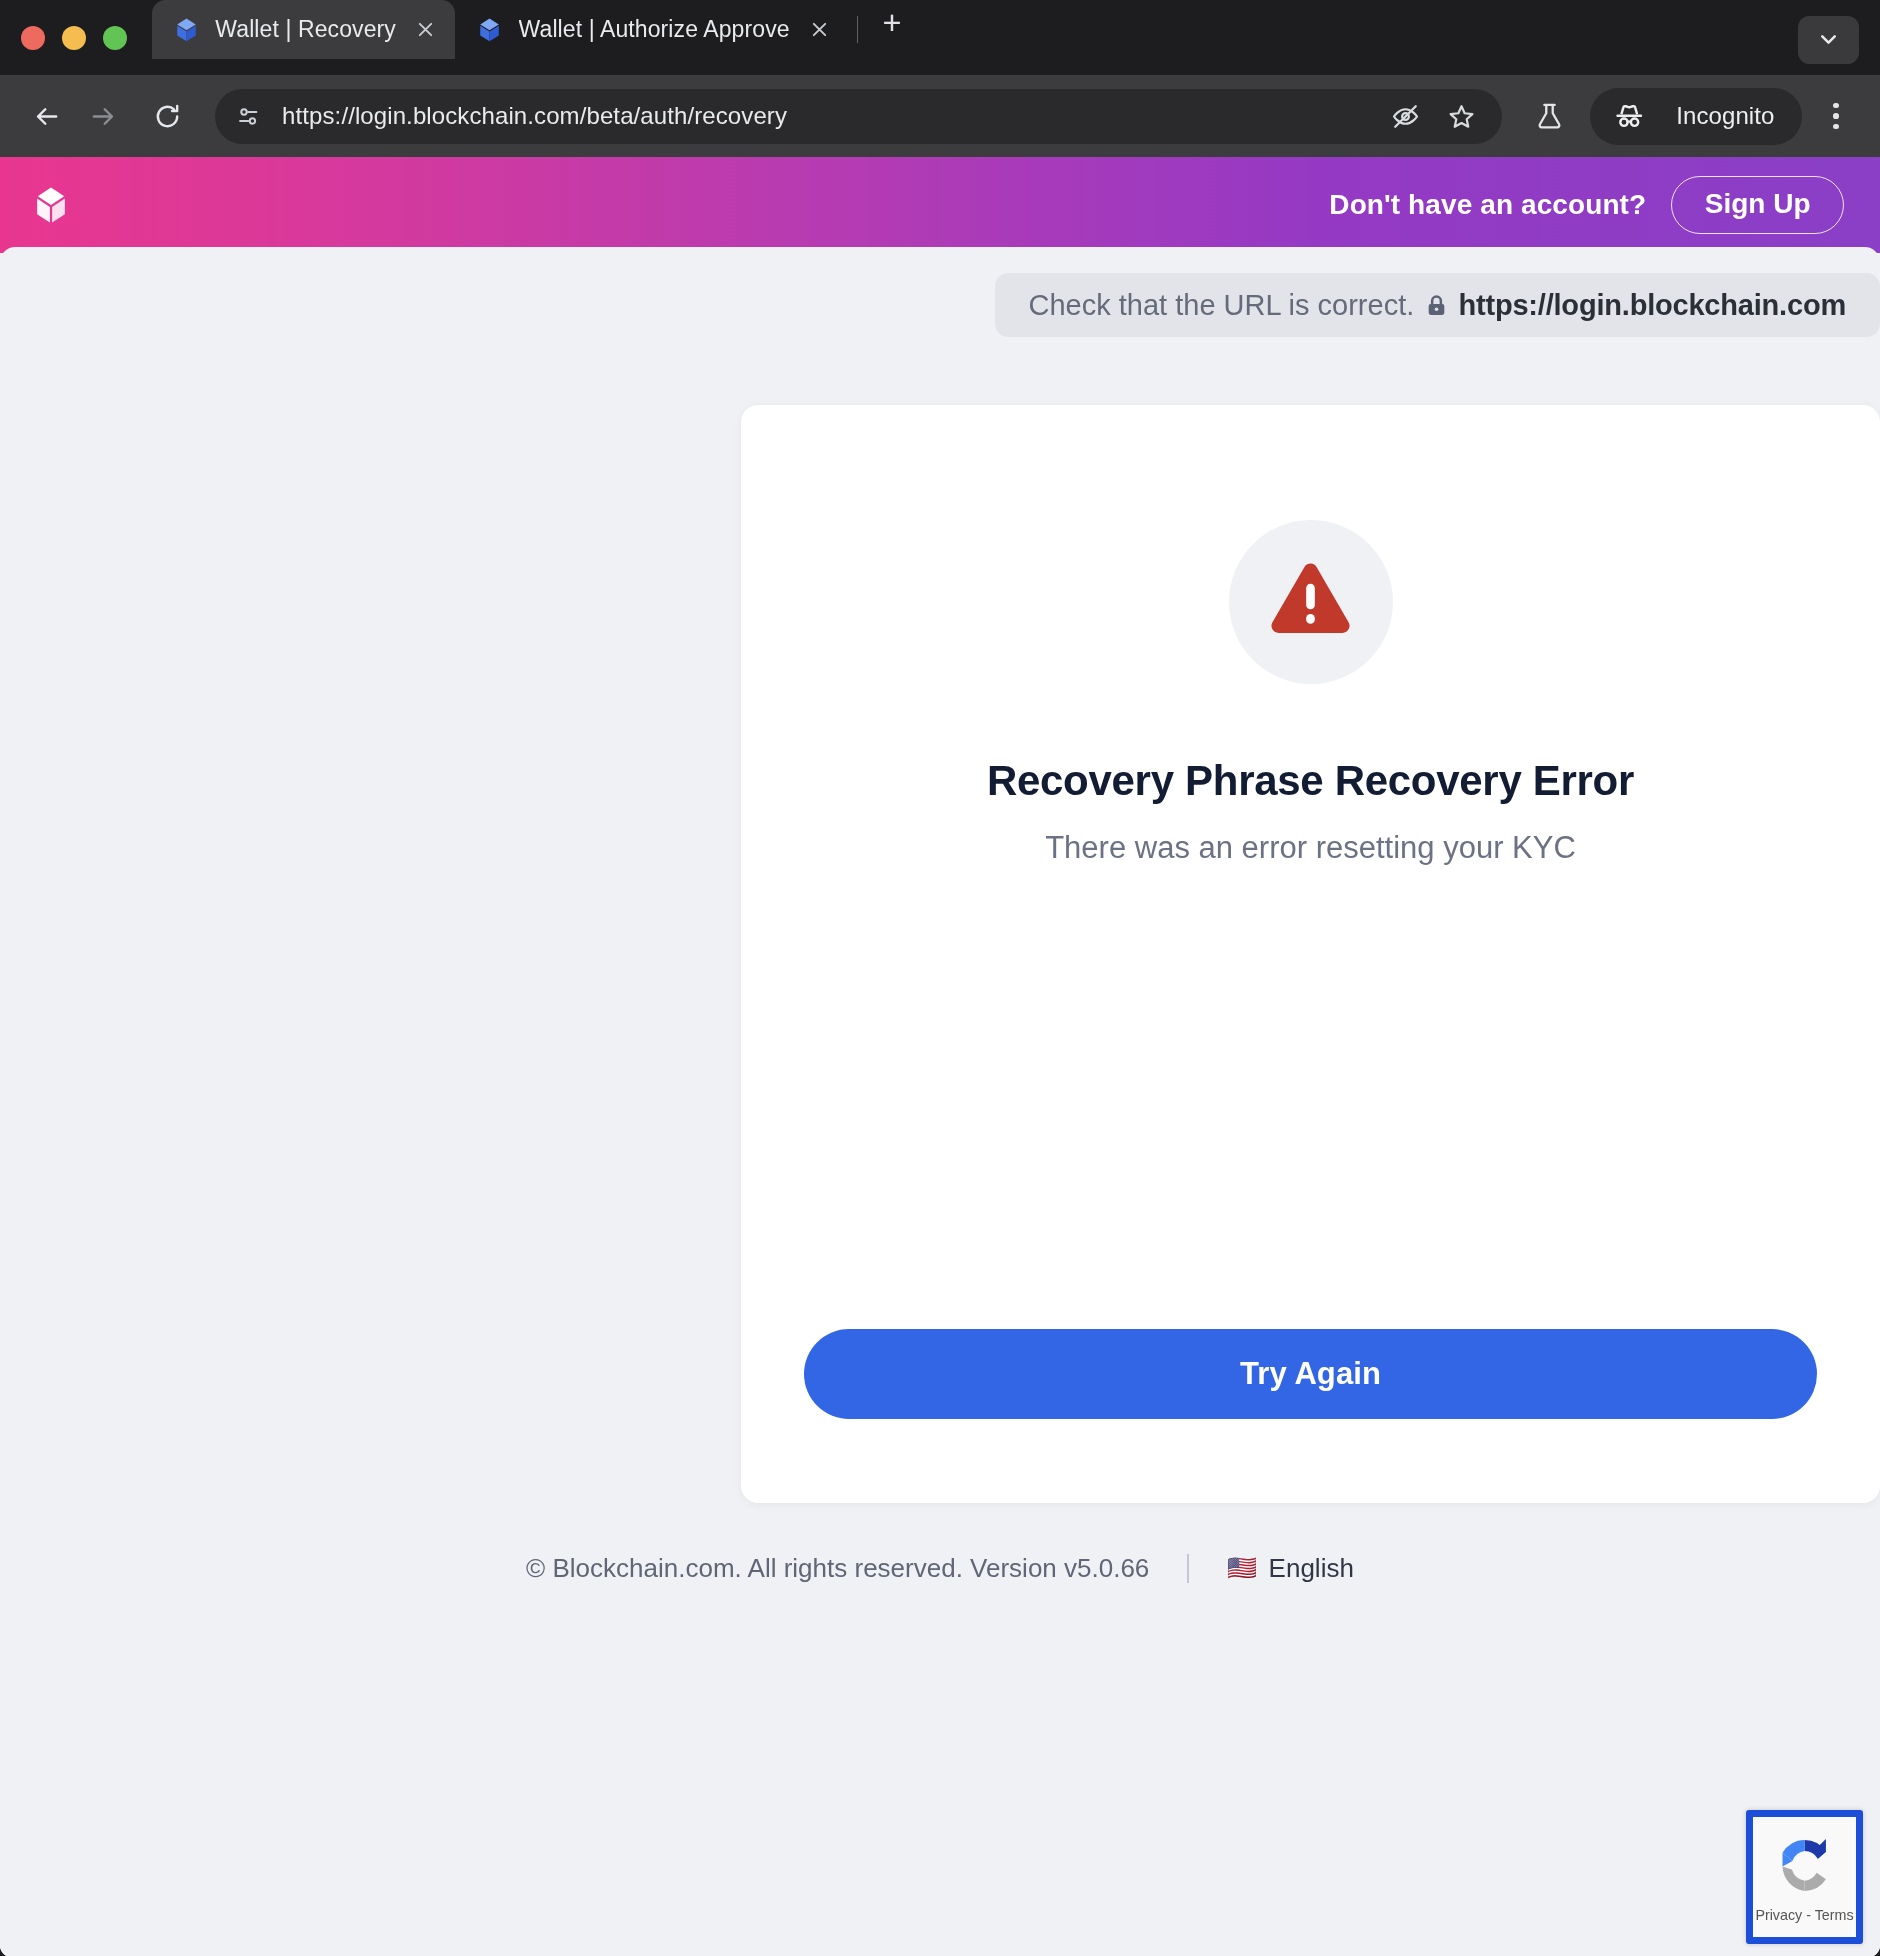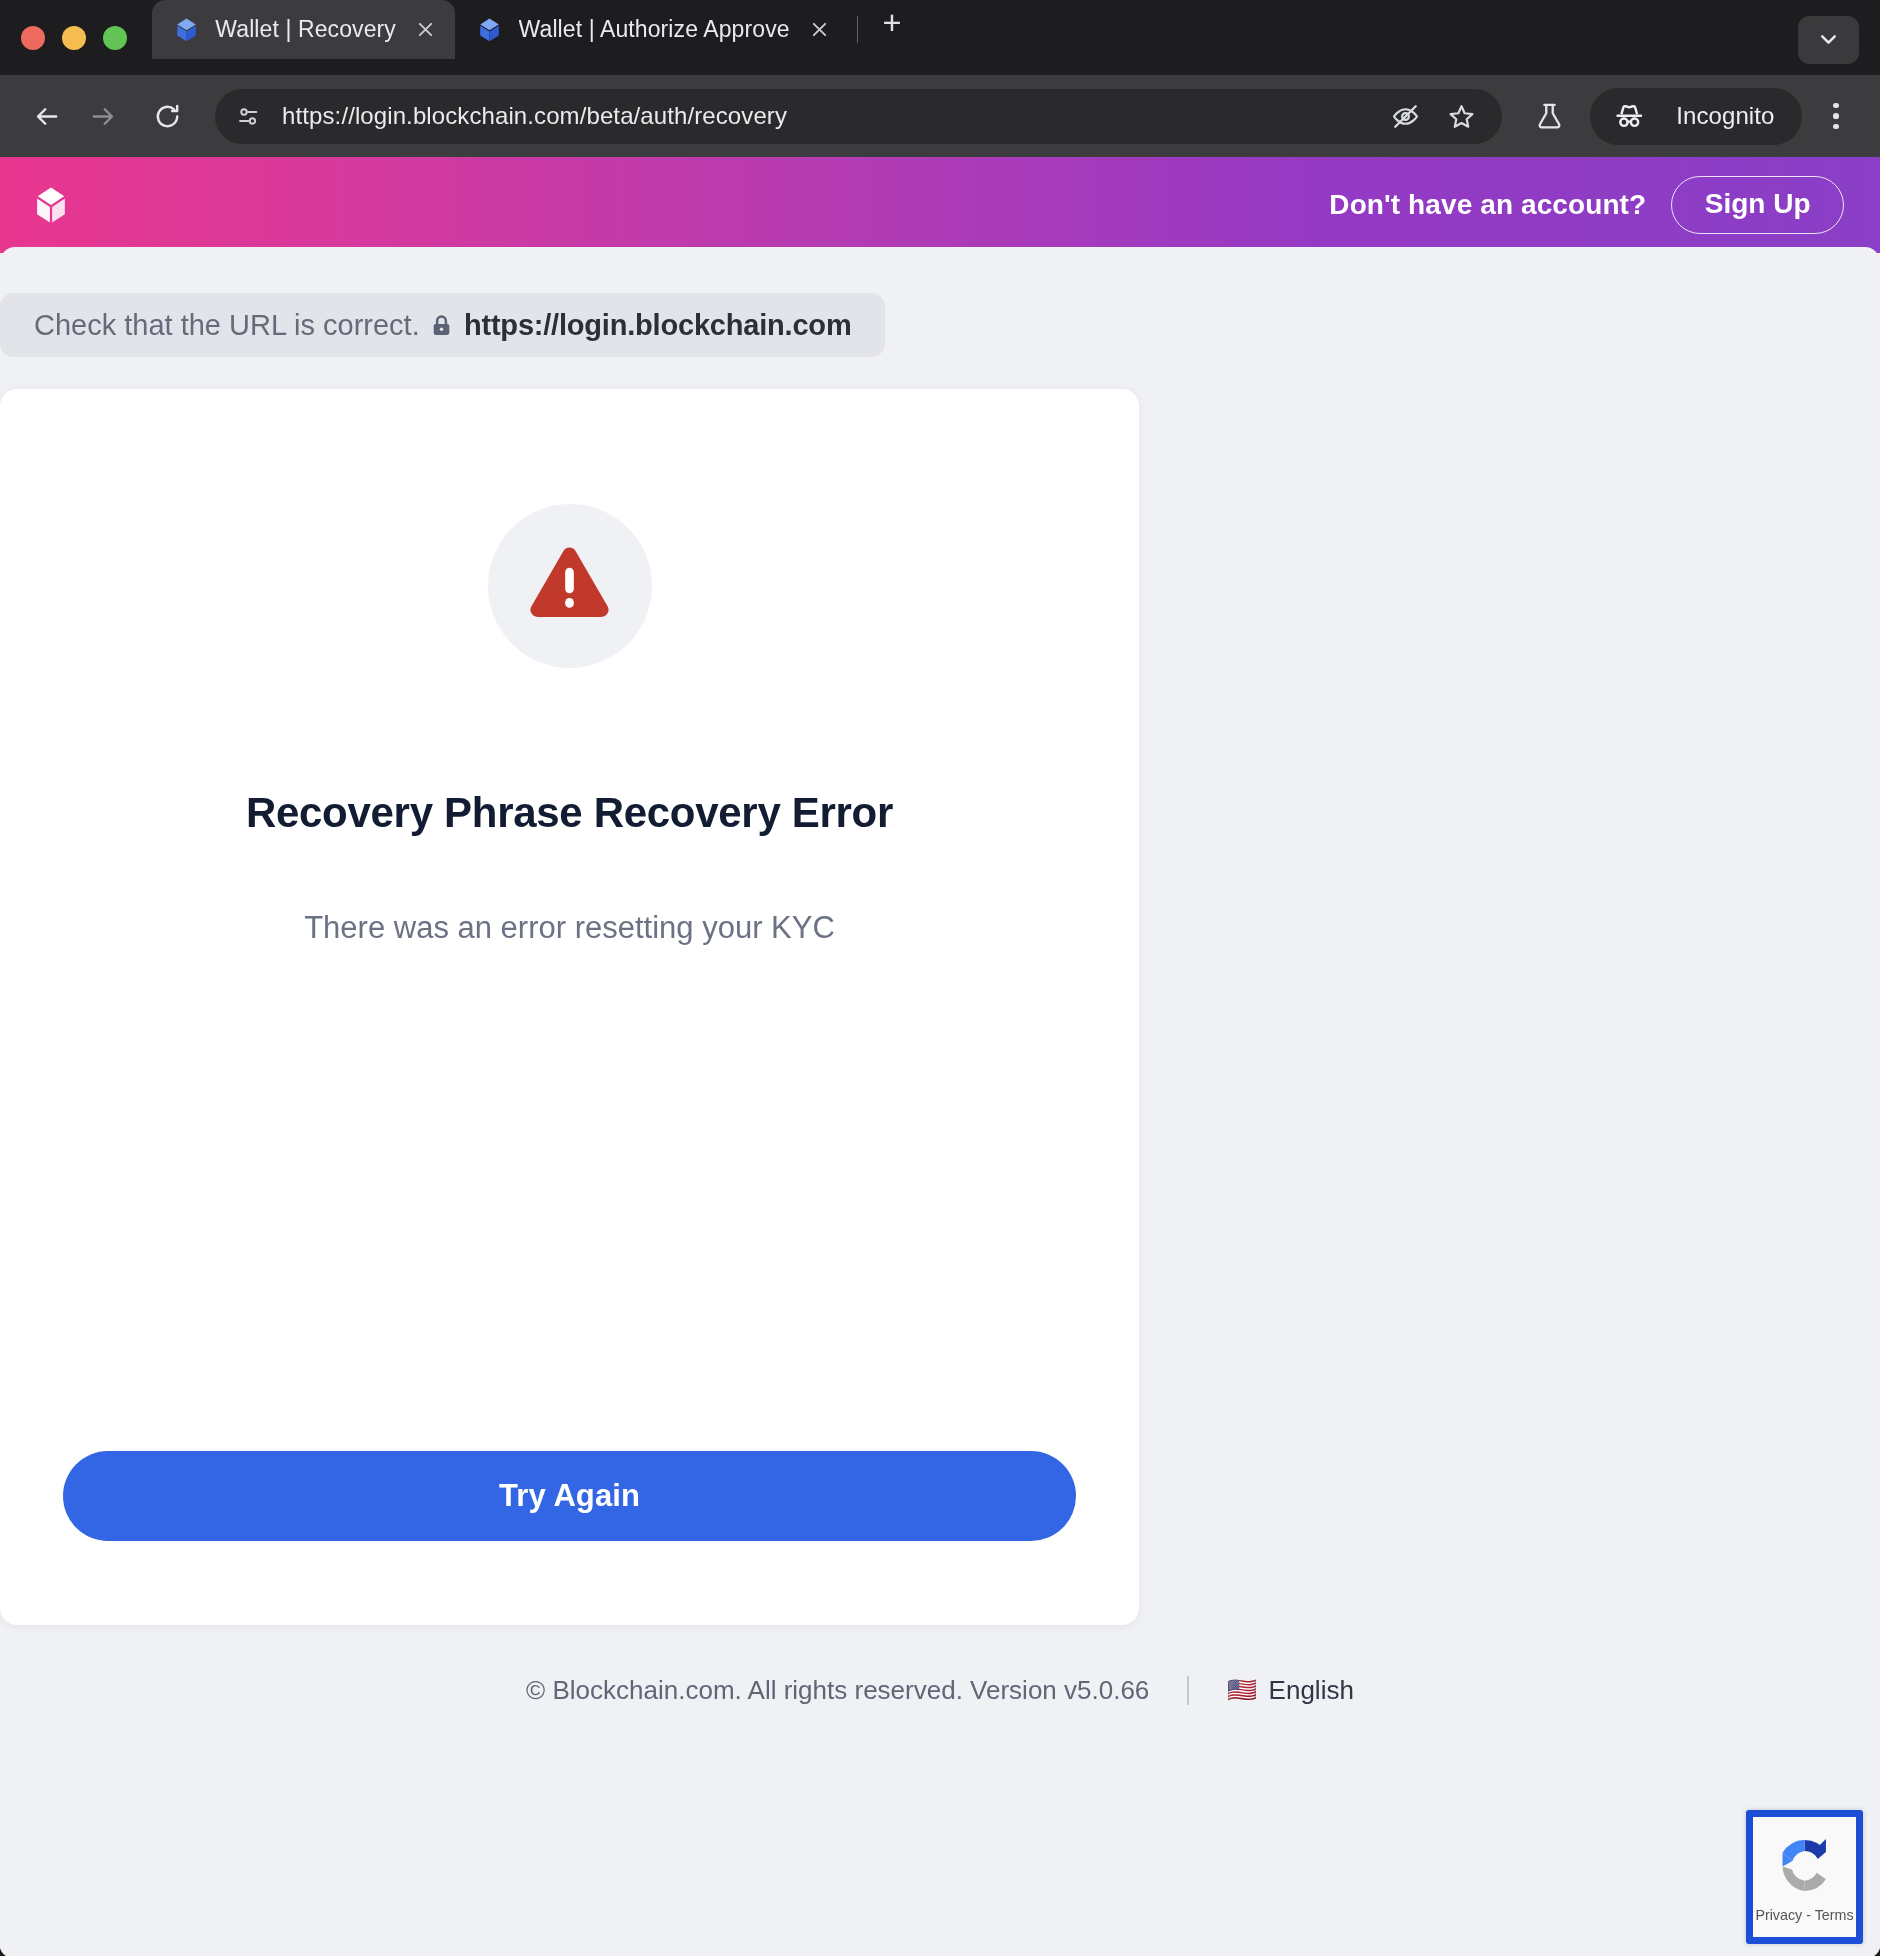--- a/index.html
+++ b/index.html
@@ -235,50 +235,49 @@
   }
 
   .page-body {
     flex: 1;
     background: #f0f1f5;
     border-radius: 15.3px 15.3px 0 0;
     margin-top: -5.7px;
     position: relative;
     display: flex;
     flex-direction: column;
-    align-items: flex-start;
-    padding-top: 46px;
+    align-items: flex-end;
+    padding-top: 26px;
     overflow: hidden;
   }
 
   .url-banner {
     background: #e2e4ea;
     border-radius: 13.4px;
     padding: 15.3px 34px;
     display: flex;
     align-items: center;
     gap: 9.6px;
     font-size: 29px;
   }
   .url-banner-text { color: #656b7a; }
   .url-banner-lock { display: flex; align-items: center; color: #5c6275; }
   .url-banner-url { color: #2b3038; font-weight: bold; letter-spacing: -0.2px; }
 
   .card {
     width: 1139px;
-    margin-top: 32px;
+    margin-top: 68px;
     background: #ffffff;
     border-radius: 17px;
     box-shadow: 0 1.9px 9.6px rgba(20,25,45,0.05);
     display: flex;
     flex-direction: column;
     align-items: center;
     padding: 115px 63px 44px;
-    height: 1236px;
-    gap: 48px;
+    height: 1098px;
   }
 
   .icon-circle {
     width: 164px; height: 164px;
     border-radius: 50%;
     background: #f0f1f5;
     display: flex; align-items: center; justify-content: center;
   }
   .error-title {
     margin-top: 73px;

